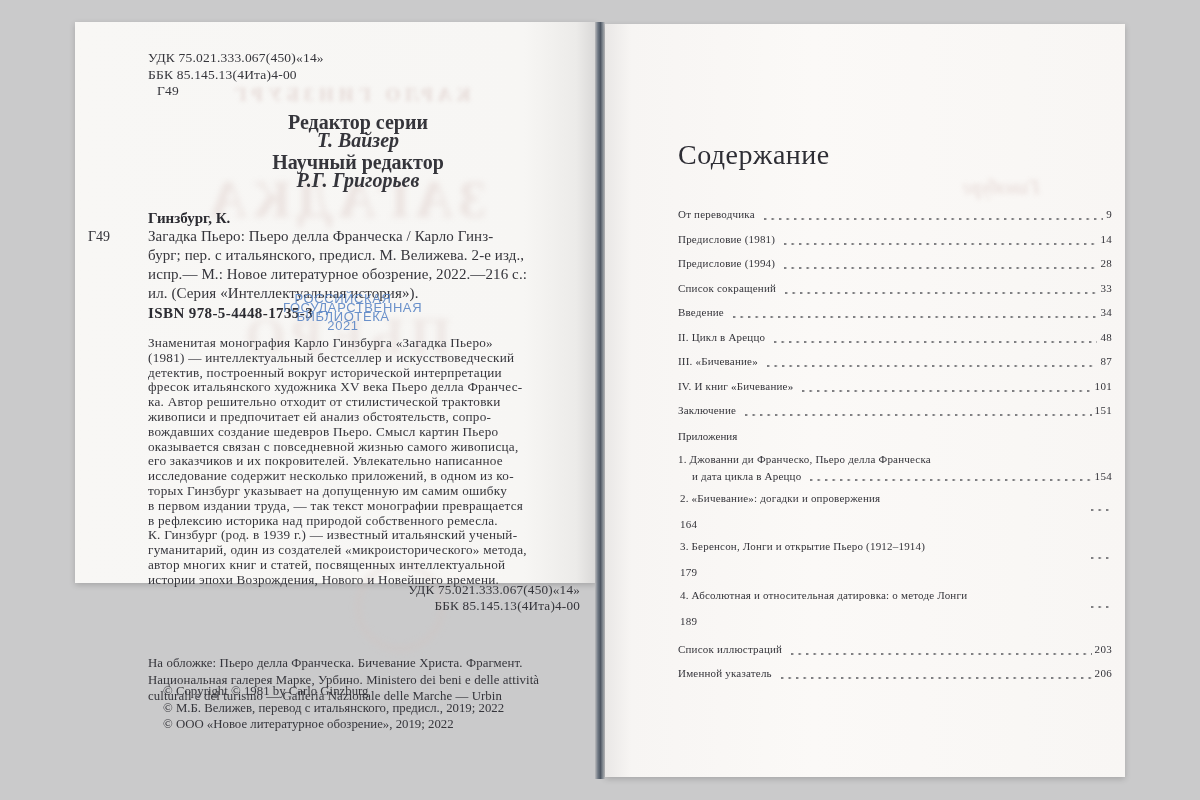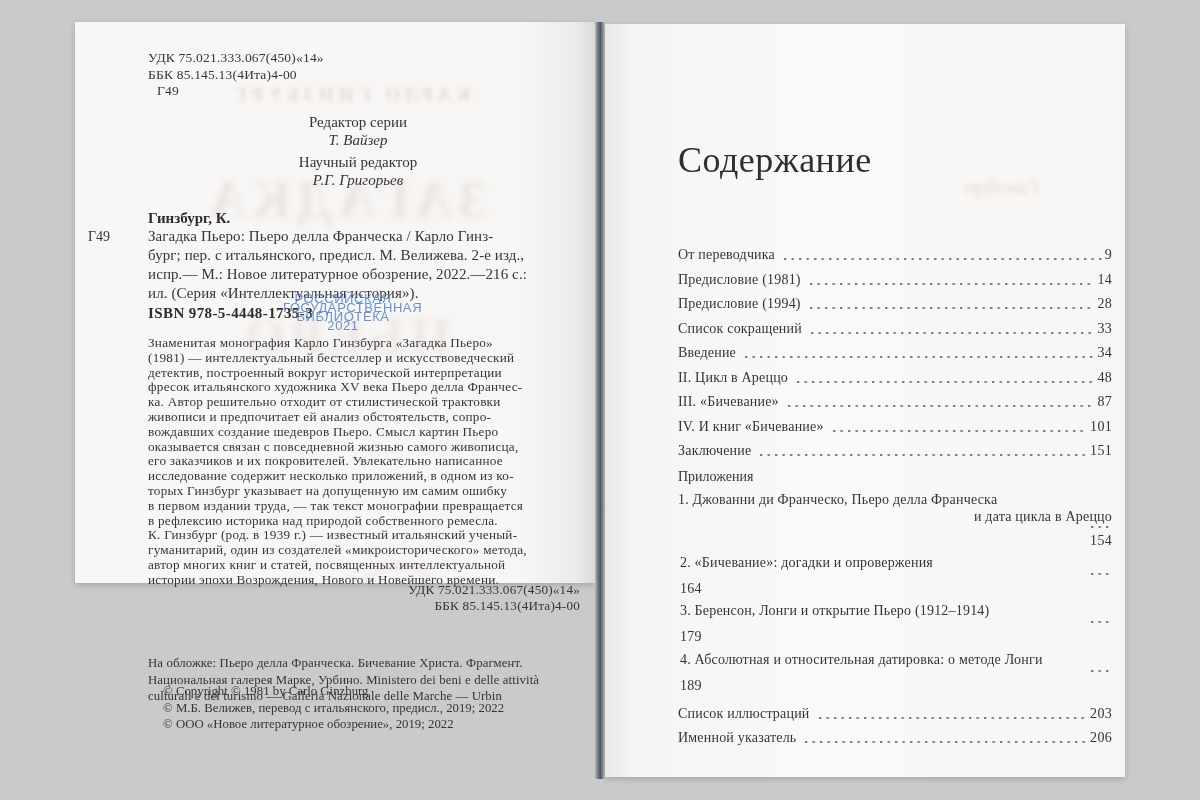--- a/index.html
+++ b/index.html
@@ -26,21 +26,21 @@
   }
   .gutter {
     position: absolute; left: 595px; top: 22px; width: 10px; height: 757px;
     background: linear-gradient(to right, #bcbcbe 0%, #6d7682 30%, #4f5864 55%, #8d949c 80%, #c6c5c6 100%);
   }
 
   
   .udk-top { position: absolute; left: 73px; top: 28px; font-size: 13.5px; line-height: 16.5px; letter-spacing: 0.2px; }
   .udk-top .sigla { padding-left: 9px; }
 
-  .editors { position: absolute; left: 73px; top: 92px; width: 420px; text-align: center; font-size: 15px; line-height: 17.5px; }
+  .editors { position: absolute; left: 73px; top: 92px; width: 420px; text-align: center; font-size: 20px; line-height: 17.5px; font-weight: bold; }
   .editors .grp2 { margin-top: 5px; }
   .italic { font-style: italic; }
 
   .author-heading { position: absolute; left: 73px; top: 188px; font-size: 15px; font-weight: bold; color: #2b2b31; }
 
   .catalog-code { position: absolute; left: 13px; top: 207px; font-size: 14px; }
   .bib-desc {
     position: absolute; left: 73px; top: 205px; width: 440px;
     font-size: 15px; line-height: 19px; white-space: pre-line; letter-spacing: 0.1px;
   }
@@ -69,36 +69,36 @@
 
   
   .ghost { position: absolute; color: #c9aba6; transform: scaleX(-1); filter: blur(2px); font-weight: bold; pointer-events: none; }
   .ghost-small-left { left: 95px; top: 62px; width: 360px; text-align: center; font-size: 19px; letter-spacing: 5px; opacity: 0.38; }
   .ghost-big-1 { left: 70px; top: 148px; width: 400px; text-align: center; font-size: 52px; letter-spacing: 6px; opacity: 0.26; filter: blur(3px); }
   .ghost-big-2 { left: 70px; top: 285px; width: 400px; text-align: center; font-size: 52px; letter-spacing: 6px; opacity: 0.20; filter: blur(3px); }
   .ghost-ring { left: 280px; top: 540px; width: 90px; height: 90px; border: 6px solid #d4c2bd; border-radius: 50%; opacity: 0.25; filter: blur(3px); }
   .ghost-right-word { left: 255px; top: 152px; width: 180px; font-size: 20px; font-style: italic; opacity: 0.30; filter: blur(2.5px); }
 
   
-  .toc-heading { position: absolute; left: 73px; top: 115px; font-size: 36px; font-weight: normal; color: #2e2e35; letter-spacing: 0.5px; }
-
-  .toc { position: absolute; left: 73px; top: 181px; width: 434px; font-size: 14px; color: #34343a; margin-top: 40px; }
+  .toc-heading { position: absolute; left: 73px; top: 115px; font-size: 28px; font-weight: normal; color: #2e2e35; letter-spacing: 0.5px; }
+
+  .toc { position: absolute; left: 73px; top: 181px; width: 434px; font-size: 11px; color: #34343a; }
   .toc-row { display: flex; align-items: baseline; line-height: 19px; margin-bottom: 5.5px; }
   .toc-label { white-space: nowrap; letter-spacing: 0.2px; }
   .leader {
     flex: 1 1 auto; align-self: flex-end; height: 4px; margin: 0 1px 3px 9px; min-width: 20px;
     background-image: radial-gradient(circle at 1.2px 2px, #7d7d80 1px, transparent 1.5px);
     background-size: 7.5px 4px; background-repeat: repeat-x;
   }
   .toc-page { margin-left: 2px; letter-spacing: 0.3px; }
   .toc-section { margin-top: 7px; margin-bottom: 5px; line-height: 19px; }
   .toc-row.tight { margin-bottom: 3.5px; flex-direction: column; }
   .toc-two-line { margin-bottom: 3.5px; }
   .toc-two-line .line1 { line-height: 17px; letter-spacing: 0.2px; }
-  .toc-two-line .line2 { display: flex; align-items: flex-end; line-height: 17px; flex-direction: column; }
+  .toc-two-line .line2 { display: flex; align-items: flex-start; line-height: 17px; }
   .toc-two-line .line2 .toc-label { padding-left: 14px; }
   .toc-row.gap-above { margin-top: 9px; }
 </style>
 </head>
 <body>
 
 <div class="spread">
 
   <div class="page page-left">
 

